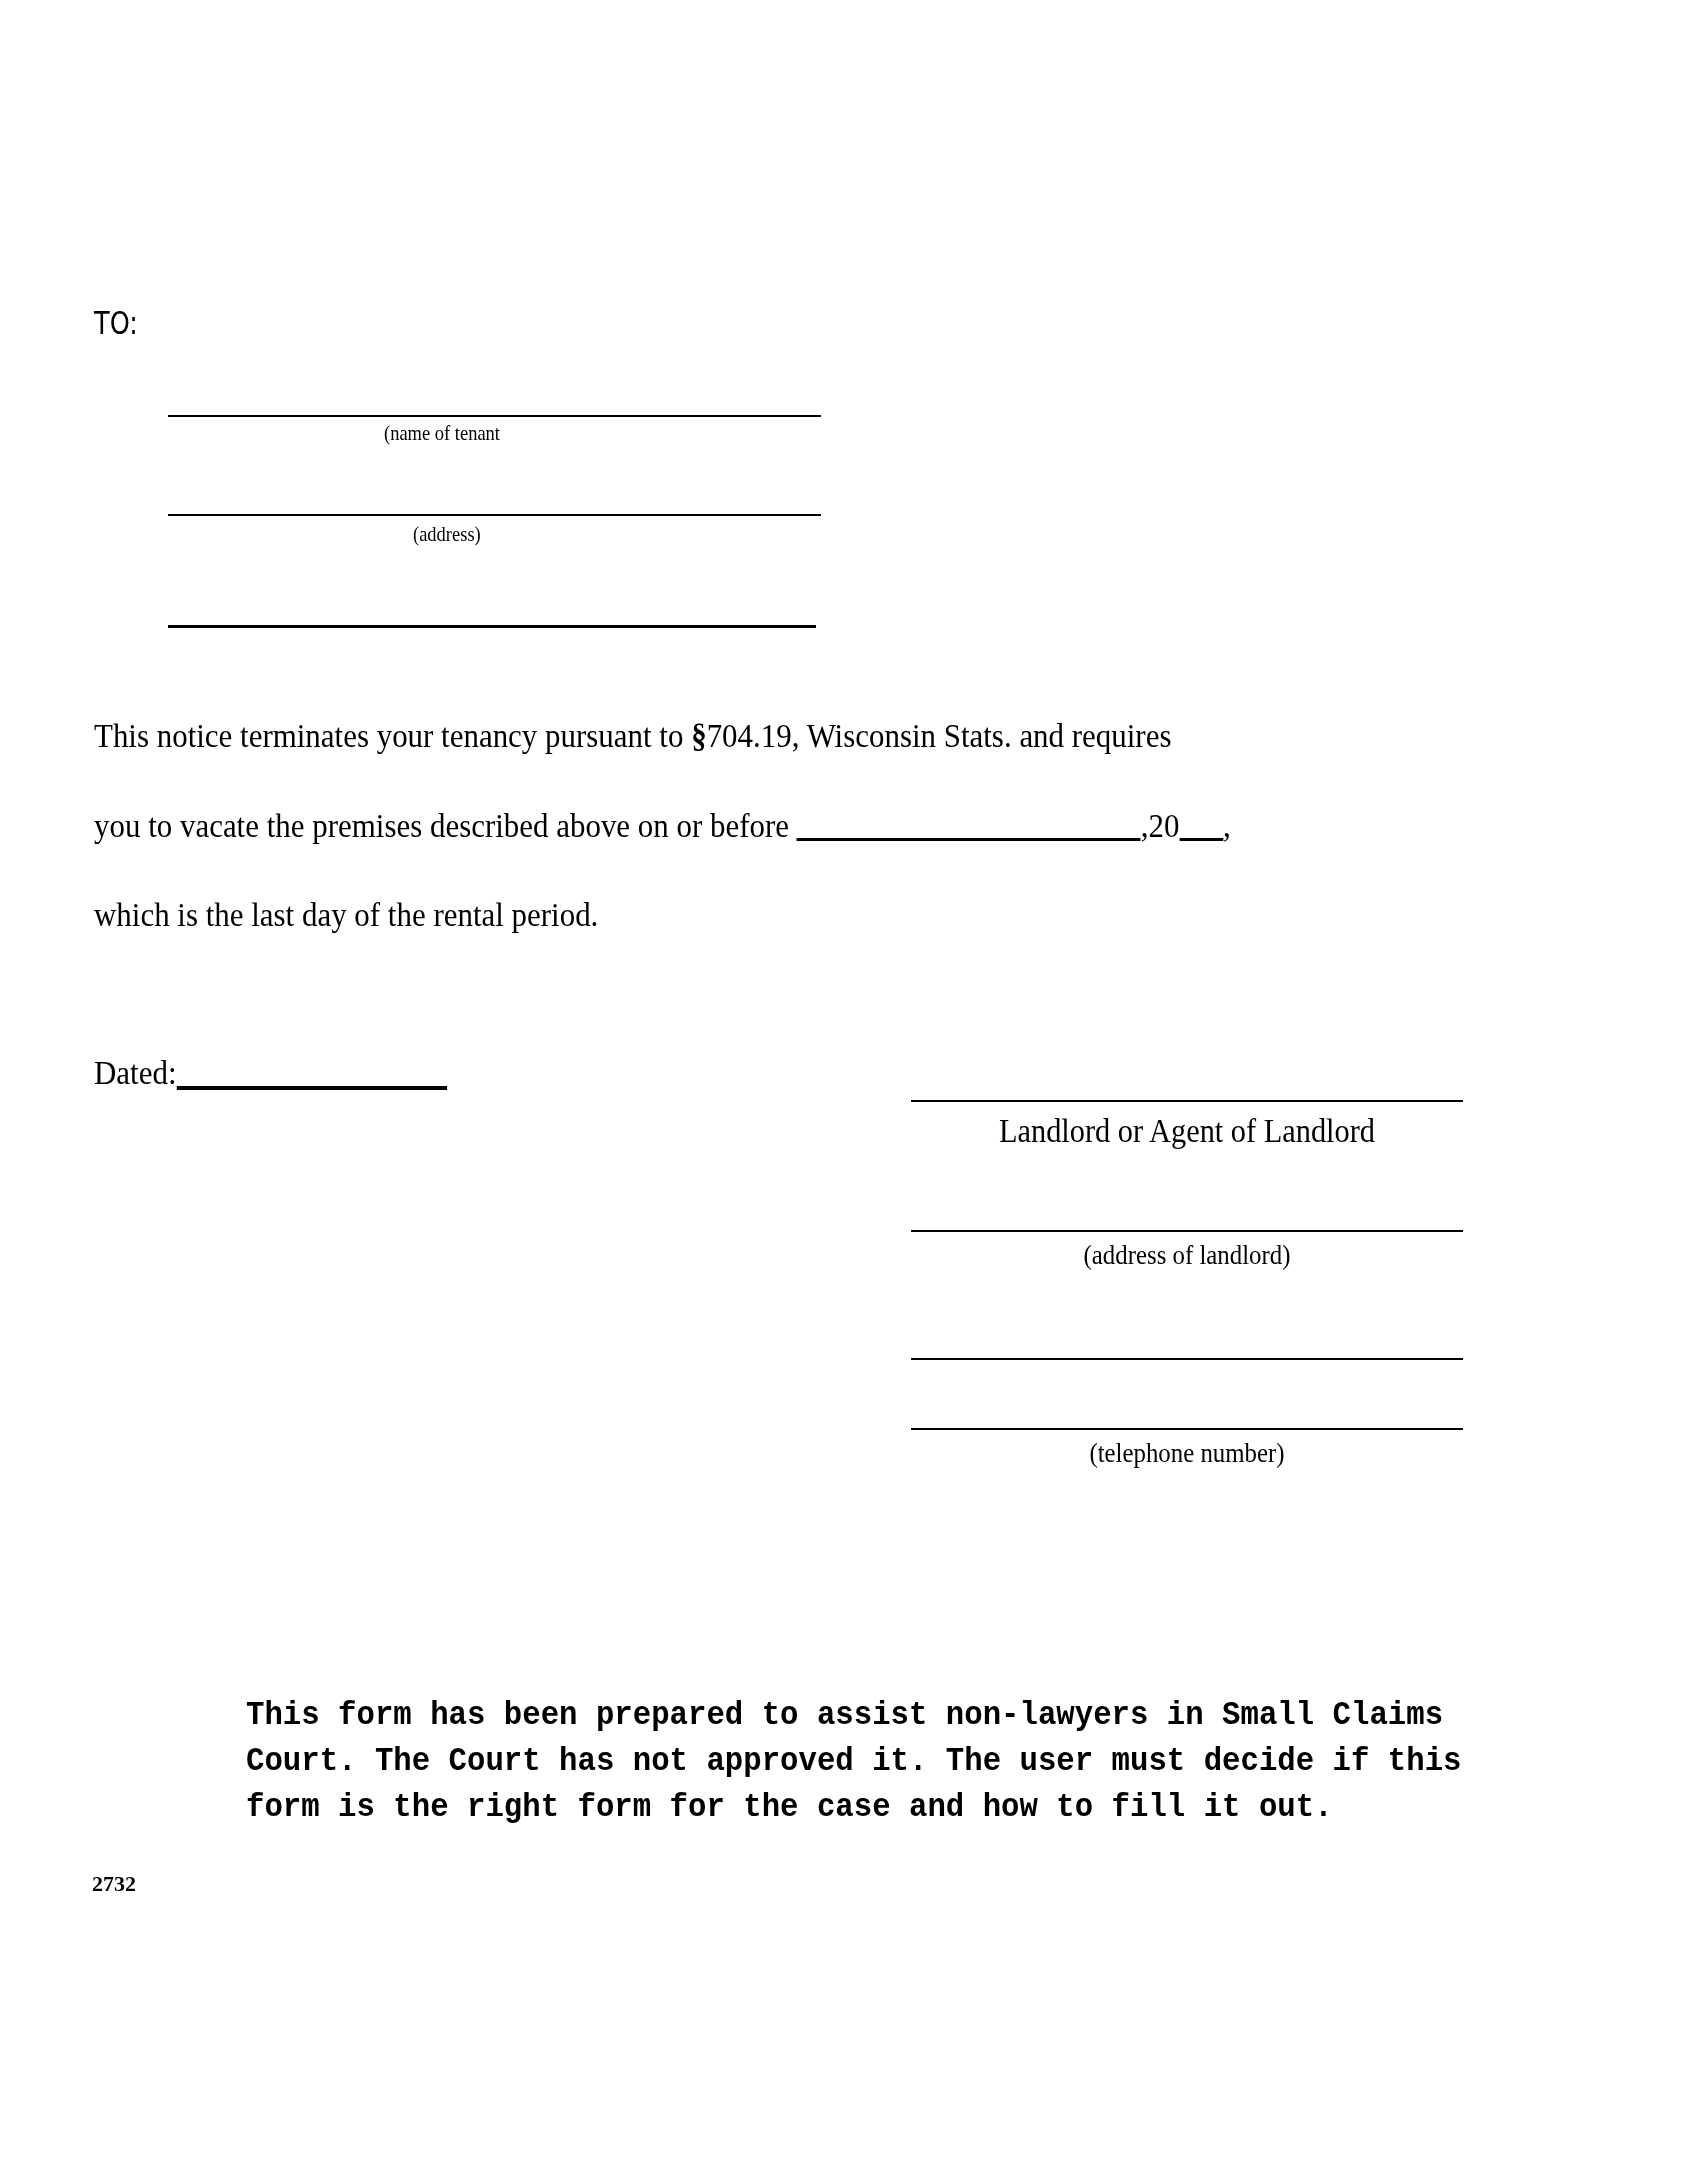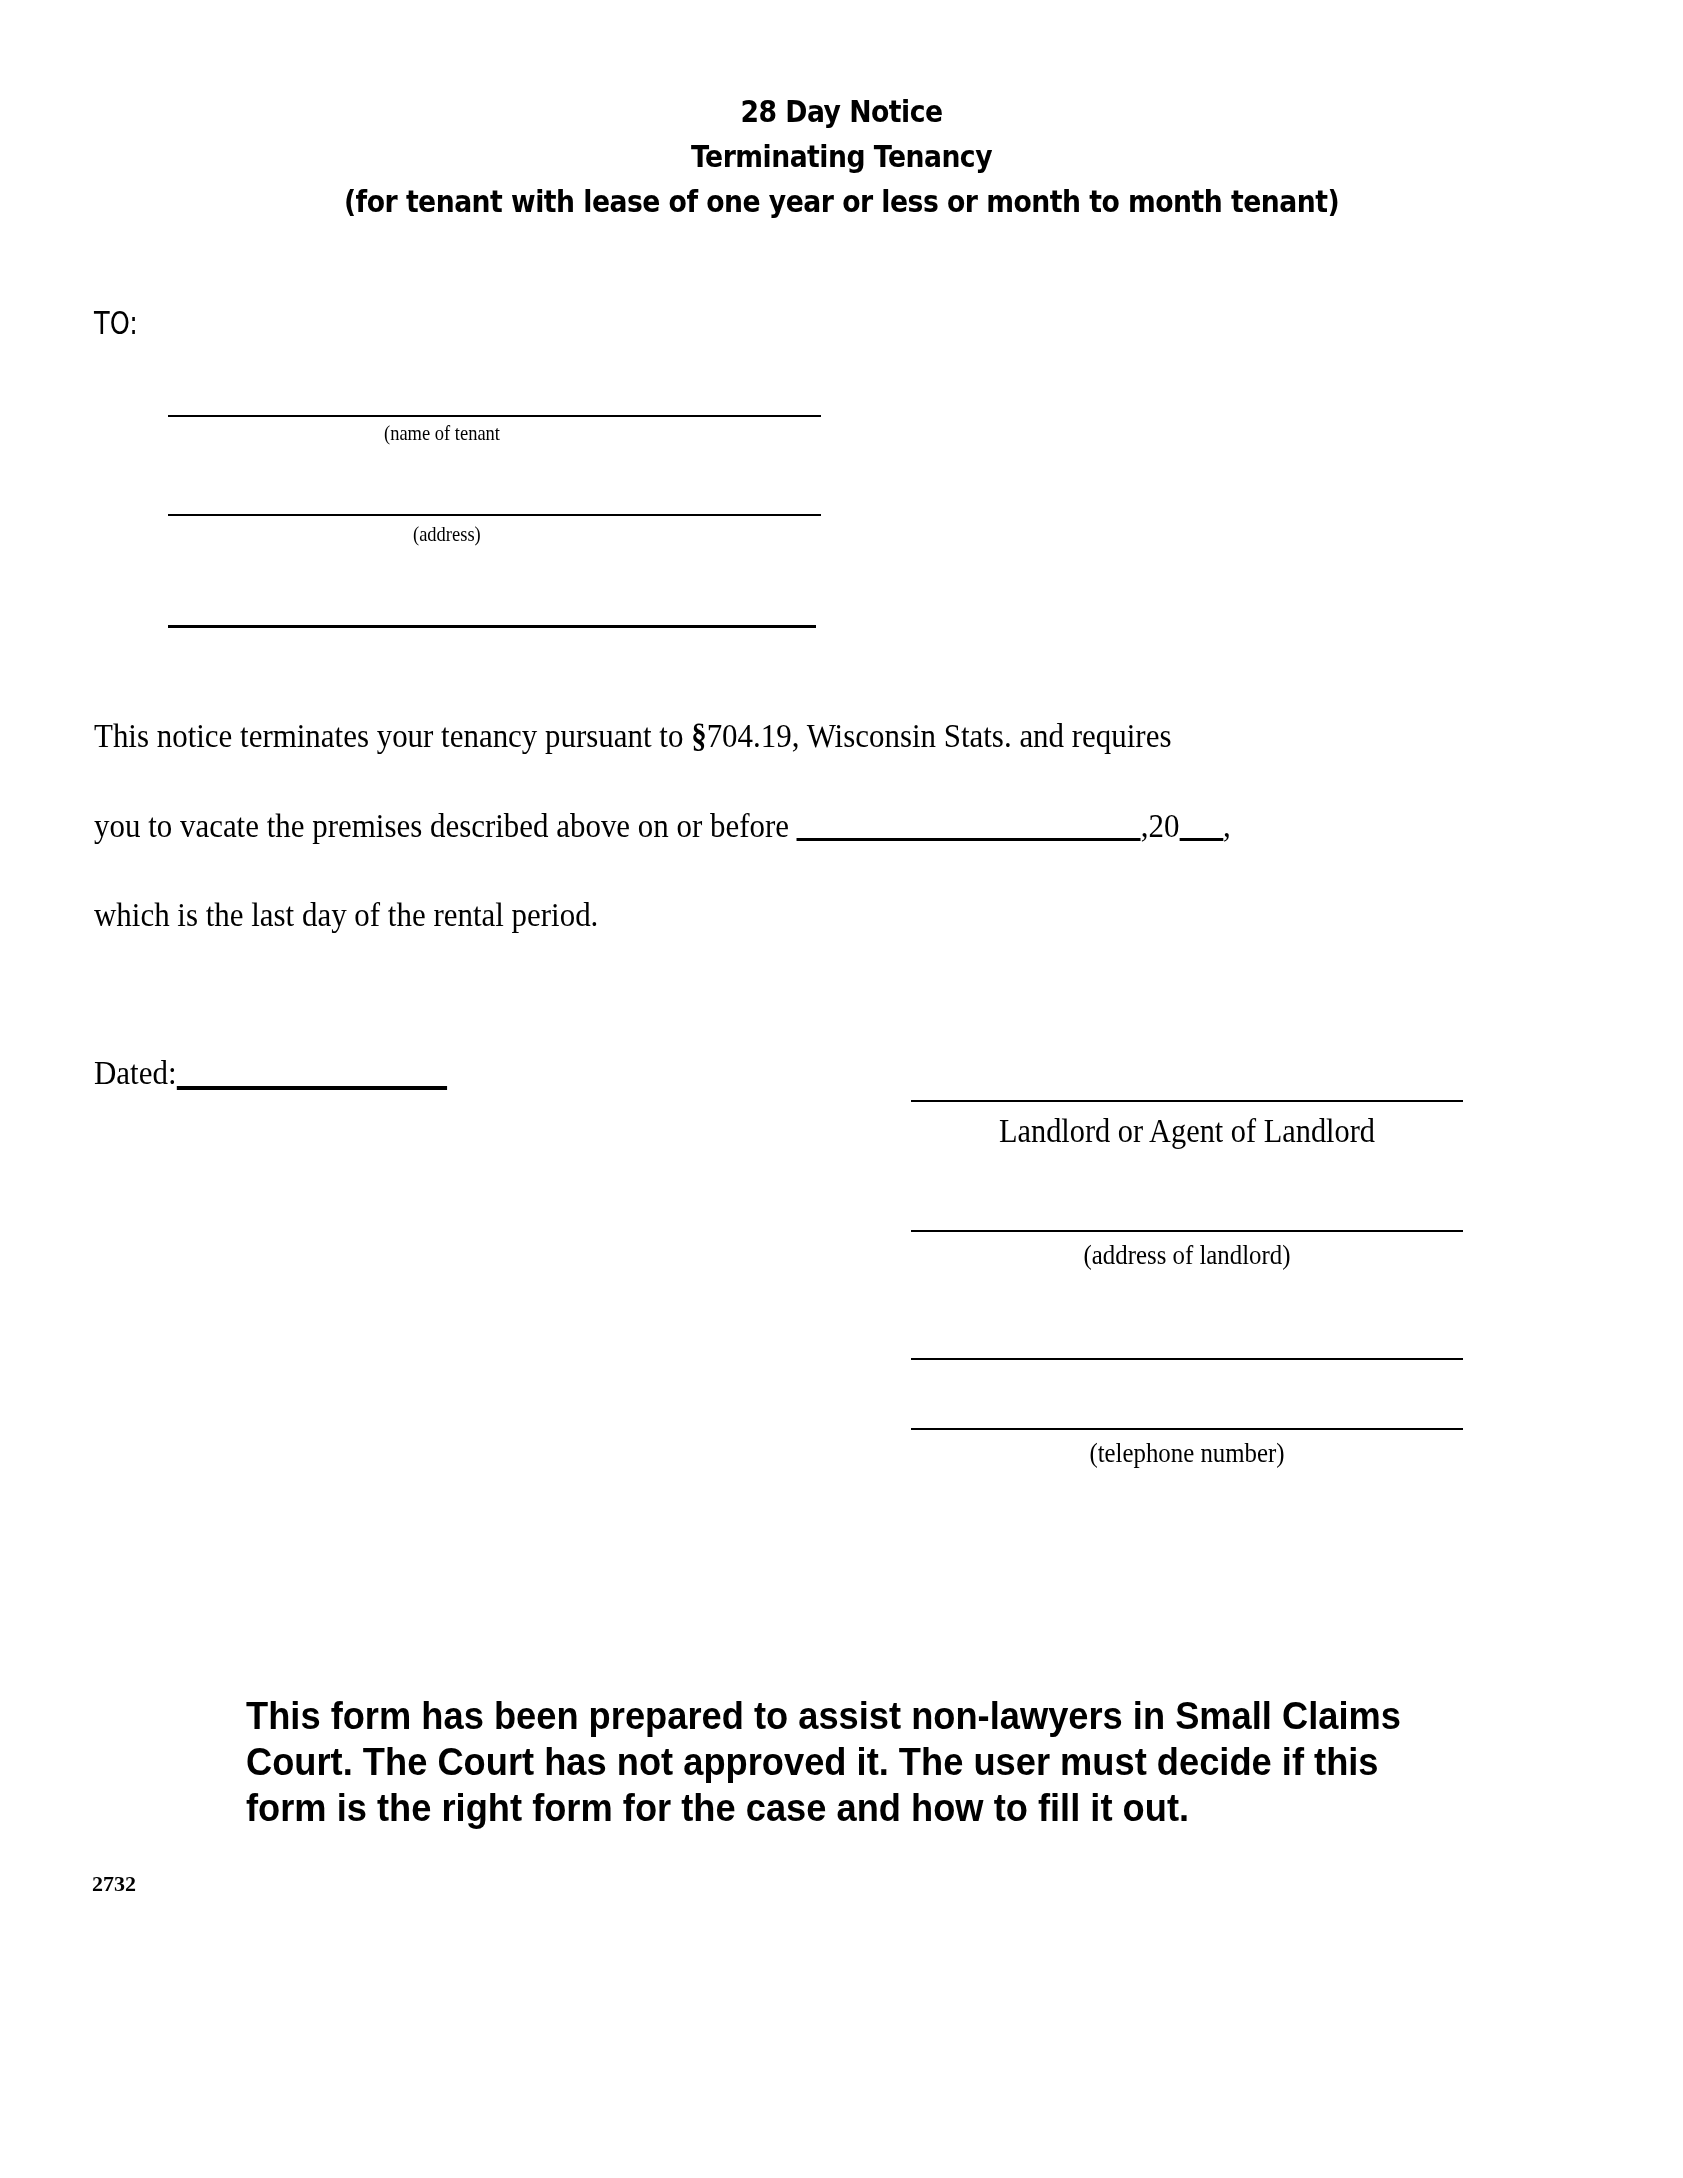--- a/index.html
+++ b/index.html
@@ -121,23 +121,23 @@
   }
   .sig-caption.big   { font-size: 33px; transform: scaleX(0.92); }
   .sig-caption.small { font-size: 27px; transform: scaleX(0.92); }
 
   
   .disclaimer {
     position: absolute;
     left: 246px;
     top: 1693px;
     width: 1168px;
-    font-family: Liberation Sans, sans-serif;
-    font-weight: 700;
-    font-size: 39px;
+    font-family: Liberation Mono, monospace;
+    font-weight: 700;
+    font-size: 33px;
     line-height: 46px;
     color: #000;
   }
   .disclaimer span {
     display: block;
     white-space: nowrap;
     transform: scaleX(0.93);
     transform-origin: left center;
   }
 
@@ -150,25 +150,20 @@
     font-weight: 700;
     font-size: 22px;
     color: #000;
   }
 </style>
 </head>
 <body>
 
 <div class="page">
 
-  <div class="title-block">
-    <div class="title-line">28 Day Notice</div>
-    <div class="title-line">Terminating Tenancy</div>
-    <div class="title-line l3">(for tenant with lease of one year or less or month to month tenant)</div>
-  </div>
 
   <div class="to-label">TO:</div>
 
   <div class="rule" style="left:168px; top:415px; width:653px; height:2px;"></div>
   <div class="field-label" style="left:384px; top:421px;">(name of tenant</div>
 
   <div class="rule" style="left:168px; top:514px; width:653px; height:2px;"></div>
   <div class="field-label" style="left:413px; top:522px;">(address)</div>
 
   <div class="rule" style="left:168px; top:625px; width:648px; height:3px;"></div>

